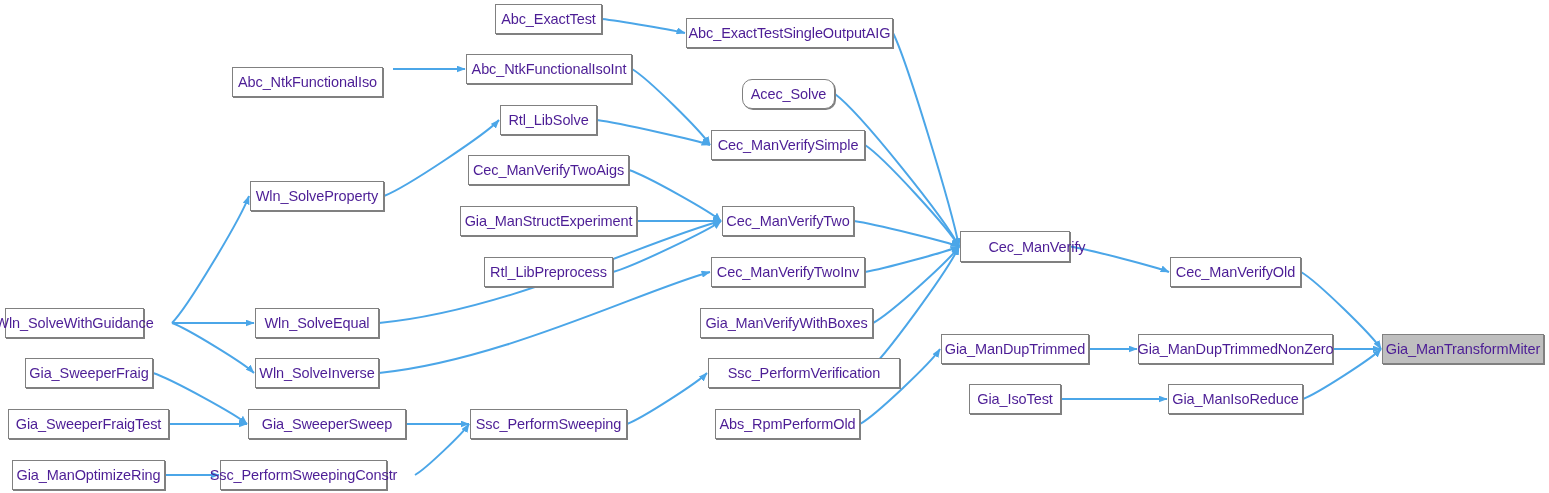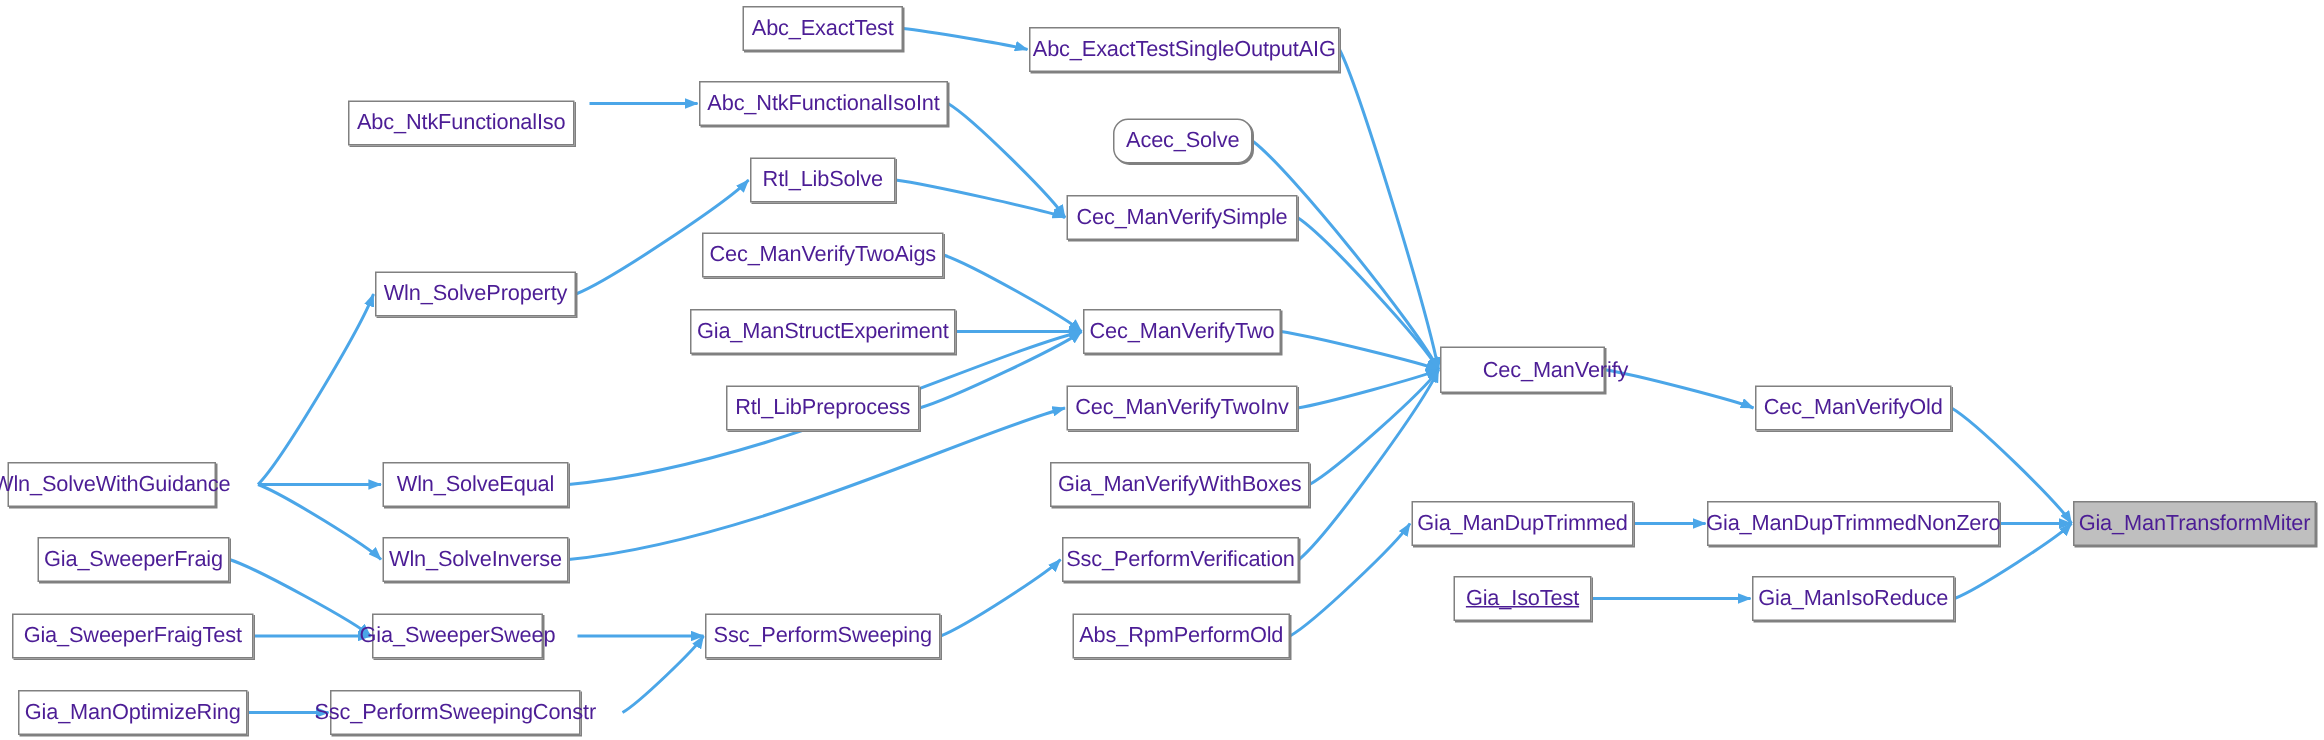--- a/index.html
+++ b/index.html
@@ -86,22 +86,22 @@
     <div class="node" style="left: 711px; top: 257px; width: 154px; height: 30px;">Cec_ManVerifyTwoInv</div>
     <div class="node" style="left: 1170px; top: 257px; width: 131px; height: 30px;">Cec_ManVerifyOld</div>
     <div class="node" style="left: 5px; top: 308px; width: 139px; height: 30px;">Wln_SolveWithGuidance</div>
     <div class="node" style="left: 255px; top: 308px; width: 124px; height: 30px;">Wln_SolveEqual</div>
     <div class="node" style="left: 700px; top: 308px; width: 173px; height: 30px;">Gia_ManVerifyWithBoxes</div>
     <div class="node" style="left: 941px; top: 334px; width: 148px; height: 30px;">Gia_ManDupTrimmed</div>
     <div class="node" style="left: 1138px; top: 334px; width: 195px; height: 30px;">Gia_ManDupTrimmedNonZero</div>
     <div class="node highlight" style="left: 1382px; top: 334px; width: 162px; height: 30px;">Gia_ManTransformMiter</div>
     <div class="node" style="left: 25px; top: 358px; width: 128px; height: 30px;">Gia_SweeperFraig</div>
     <div class="node" style="left: 255px; top: 358px; width: 124px; height: 30px; text-align: right;">Wln_SolveInverse</div>
-    <div class="node" style="left: 708px; top: 358px; width: 158px; height: 30px;">Ssc_PerformVerification</div>
-    <div class="node" style="left: 969px; top: 384px; width: 92px; height: 30px; text-decoration: underline;">Gia_IsoTest</div>
+    <div class="node" style="left: 708px; top: 358px; width: 192px; height: 30px;">Ssc_PerformVerification</div>
+    <div class="node" style="left: 969px; top: 384px; width: 92px; height: 30px;">Gia_IsoTest</div>
     <div class="node" style="left: 1168px; top: 384px; width: 135px; height: 30px;">Gia_ManIsoReduce</div>
     <div class="node" style="left: 8px; top: 409px; width: 161px; height: 30px;">Gia_SweeperFraigTest</div>
-    <div class="node" style="left: 248px; top: 409px; width: 114px; height: 30px;">Gia_SweeperSweep</div>
+    <div class="node" style="left: 248px; top: 409px; width: 158px; height: 30px;">Gia_SweeperSweep</div>
     <div class="node" style="left: 470px; top: 409px; width: 157px; height: 30px;">Ssc_PerformSweeping</div>
     <div class="node" style="left: 715px; top: 409px; width: 145px; height: 30px;">Abs_RpmPerformOld</div>
     <div class="node" style="left: 12px; top: 460px; width: 153px; height: 30px;">Gia_ManOptimizeRing</div>
     <div class="node" style="left: 220px; top: 460px; width: 167px; height: 30px;">Ssc_PerformSweepingConstr</div>
   </div>
 
 </body></html>

